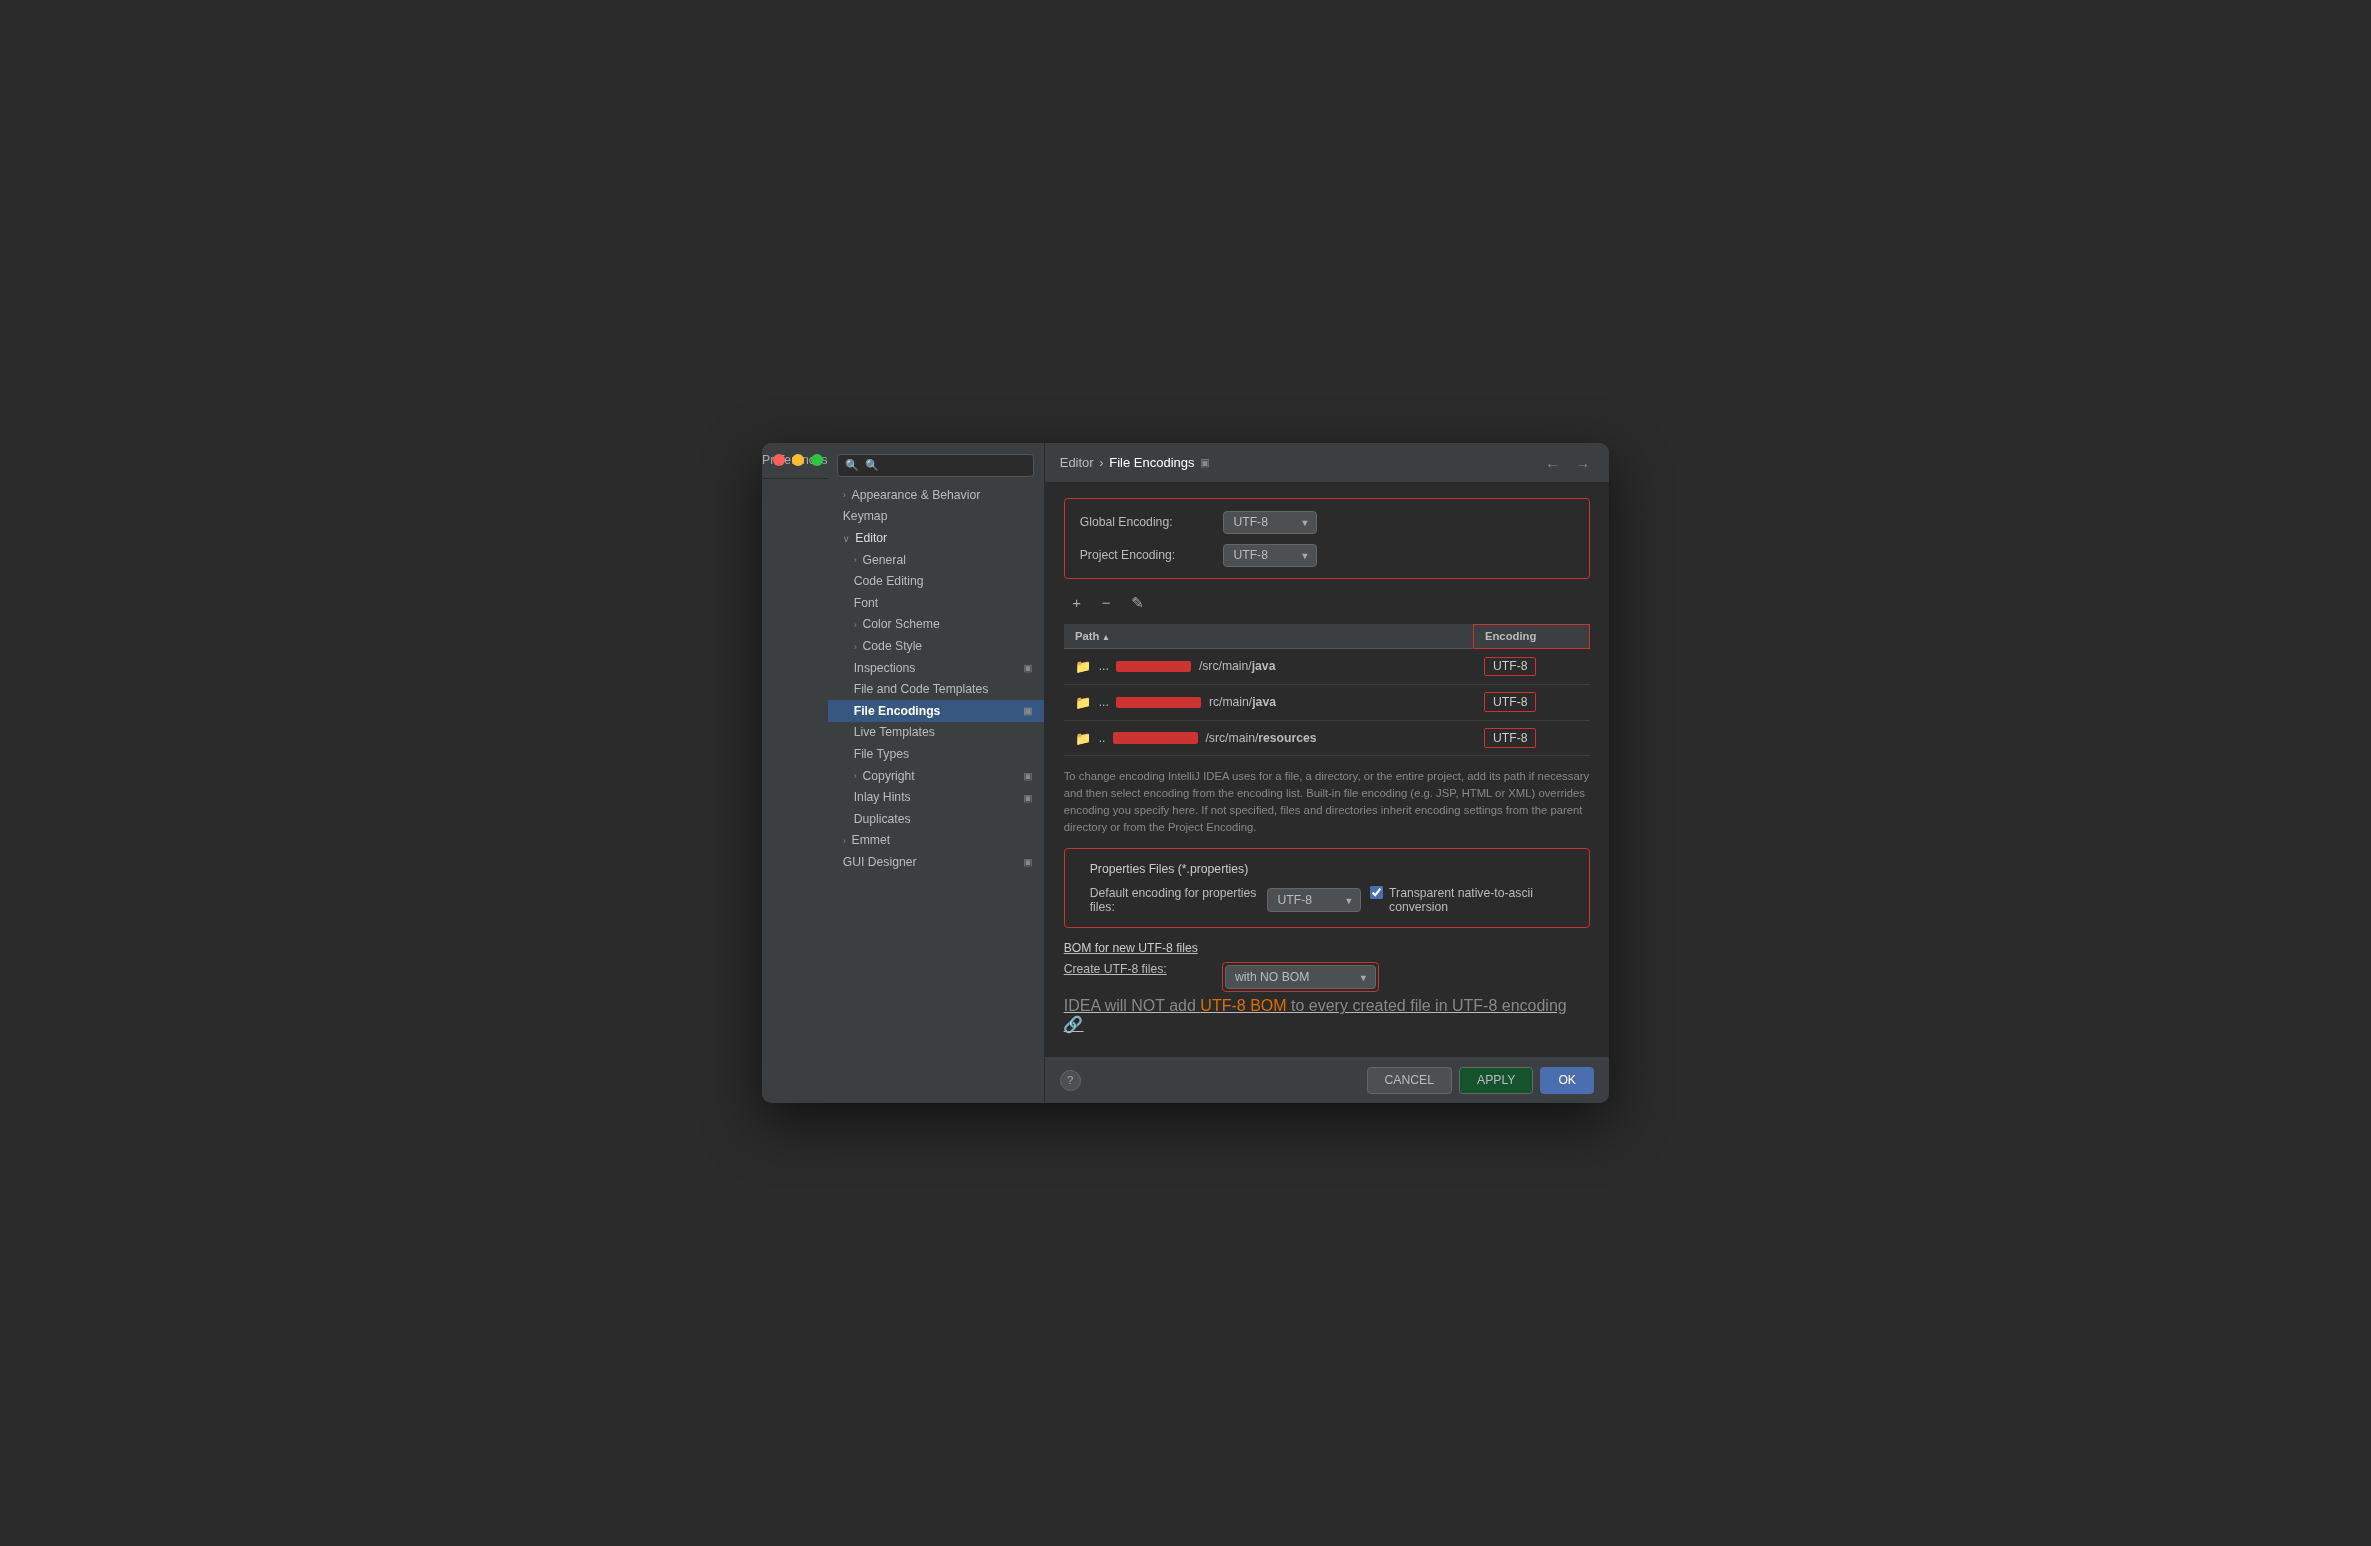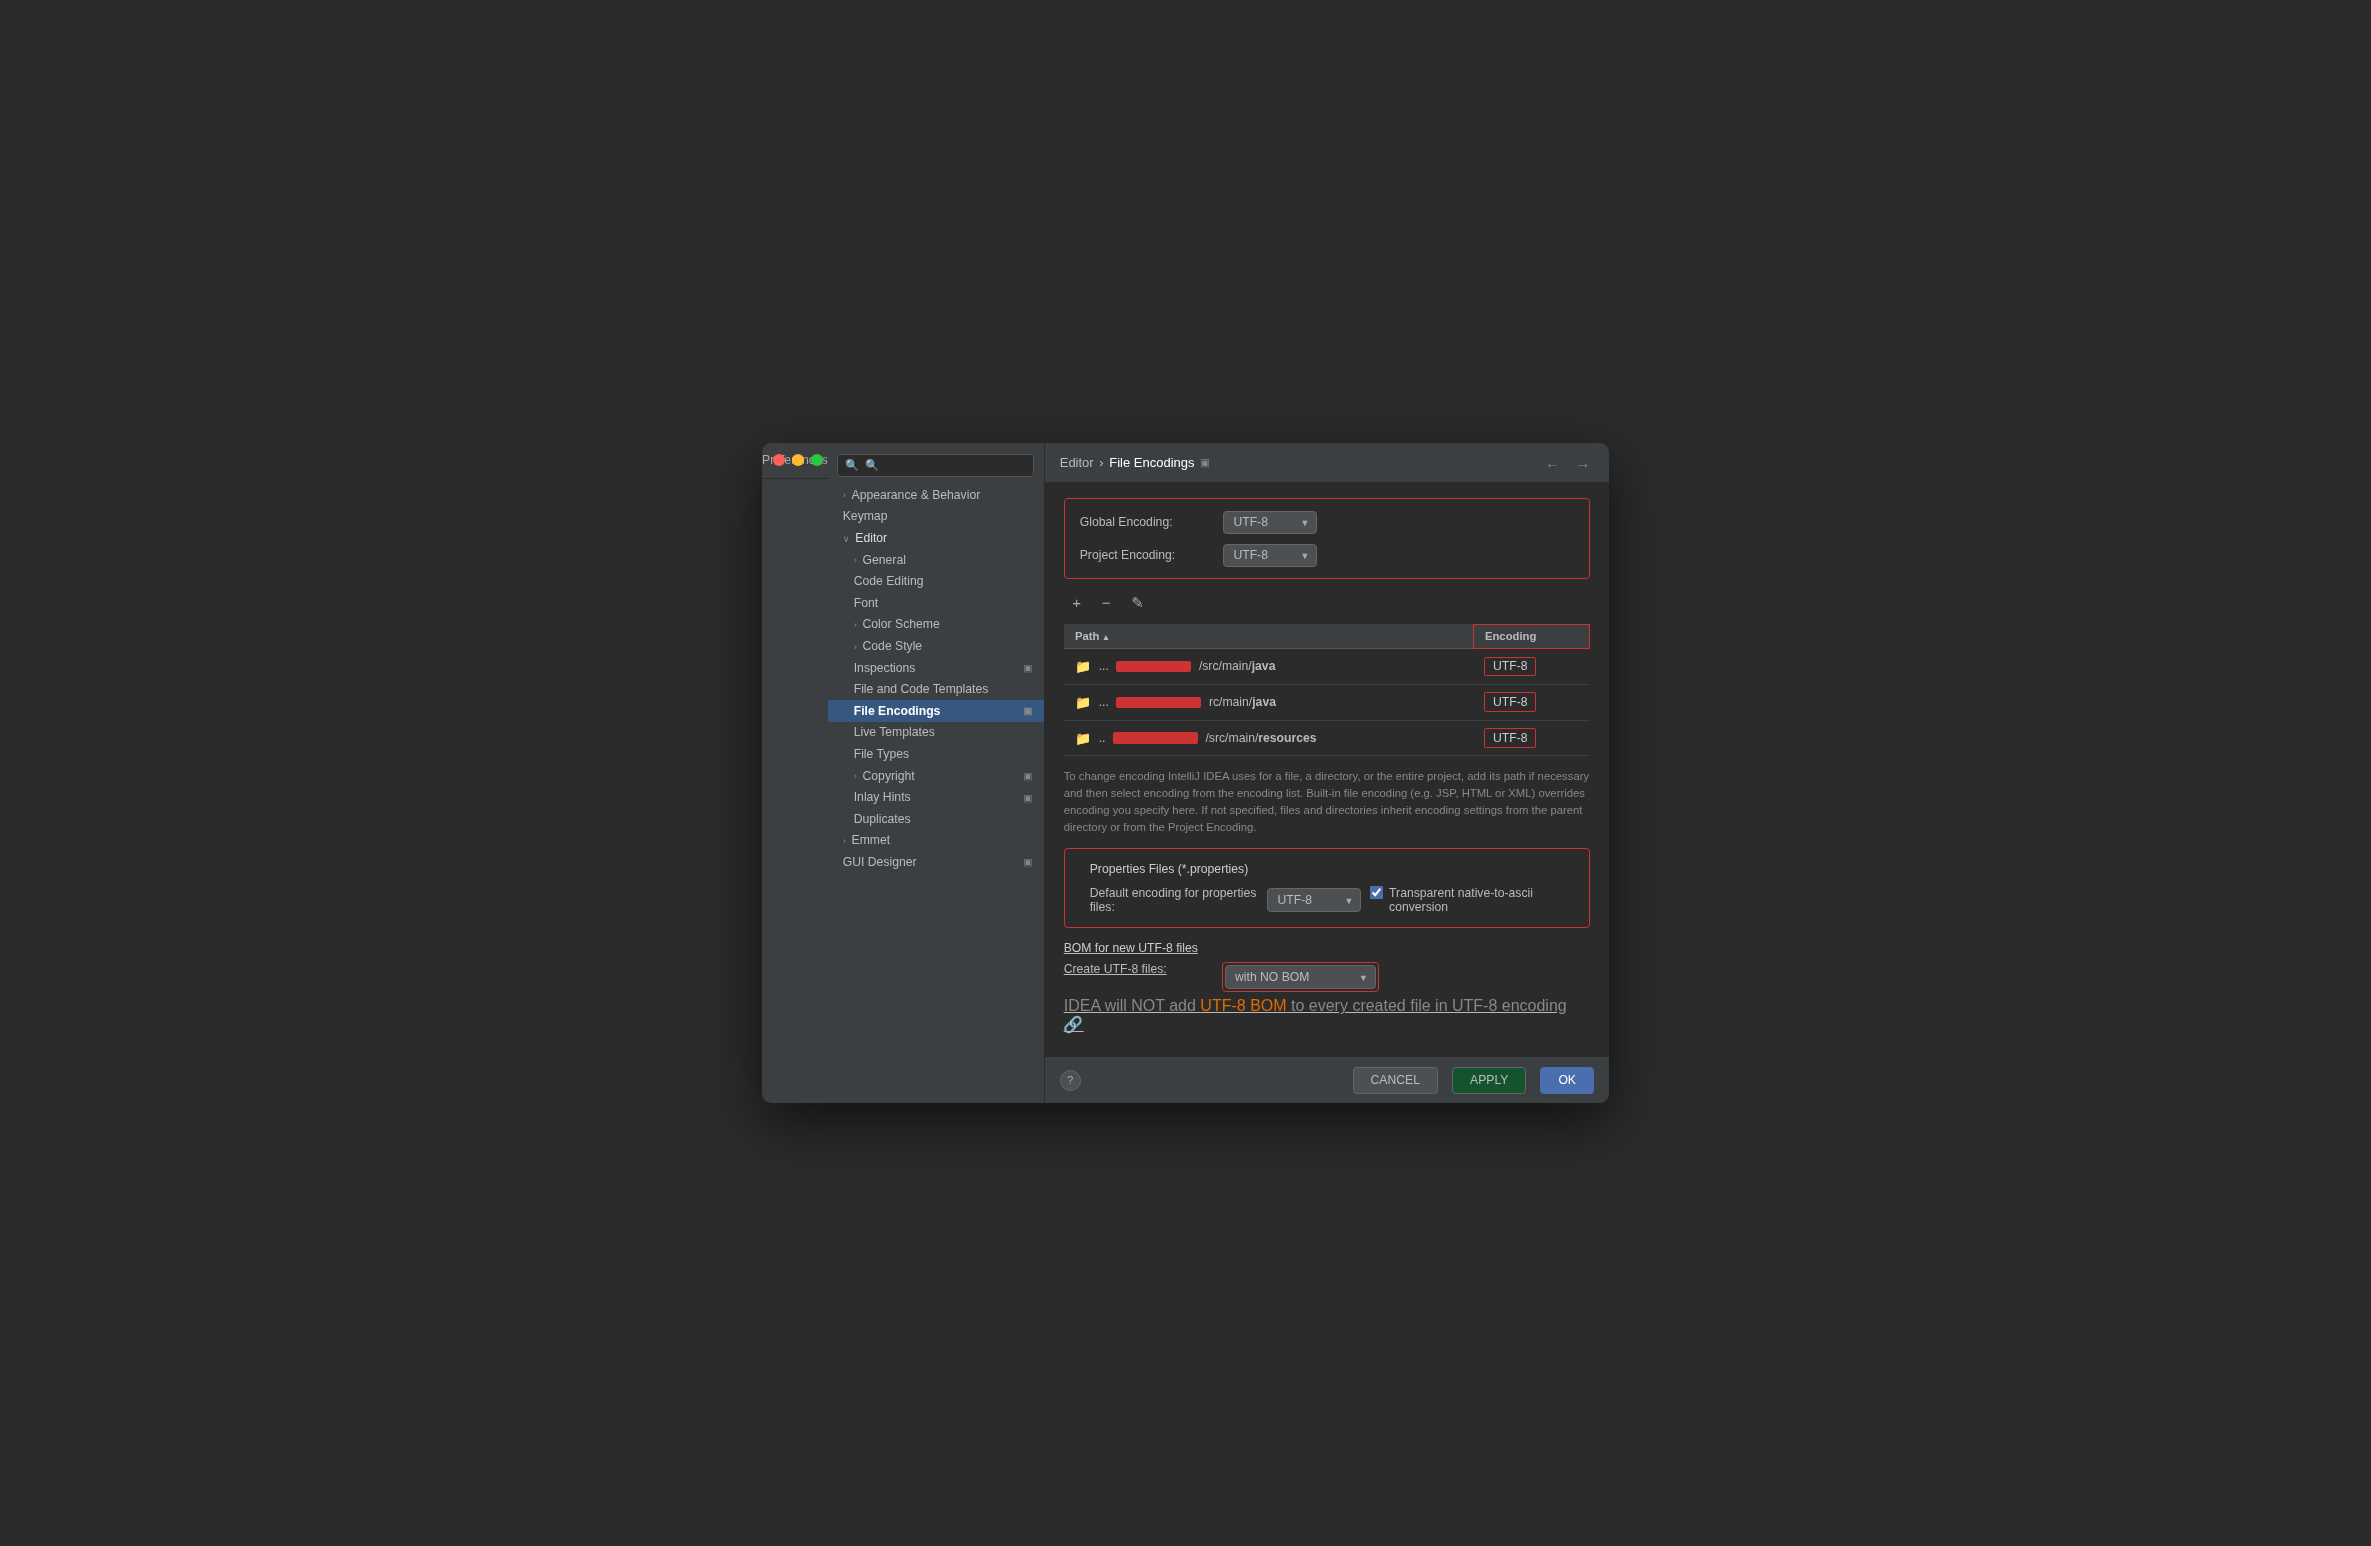--- a/index.html
+++ b/index.html
@@ -307,21 +307,21 @@
     .help-btn {
       width: 21px; height: 21px;
       border-radius: 50%;
       background: #4c5052;
       border: 0.9px solid #666;
       color: #aaa;
       font-size: 11.3px;
       cursor: pointer;
       display: flex; align-items: center; justify-content: center;
     }
-    .footer-btns { display: flex; gap: 14px; }
+    .footer-btns { display: flex; gap: 7px; }
     .btn {
       padding: 5.6px 17px;
       border-radius: 3.8px;
       font-size: 12.2px;
       cursor: pointer;
       border: 0.9px solid transparent;
     }
     .btn-cancel {
       background: #4c5052;
       border-color: #666;

